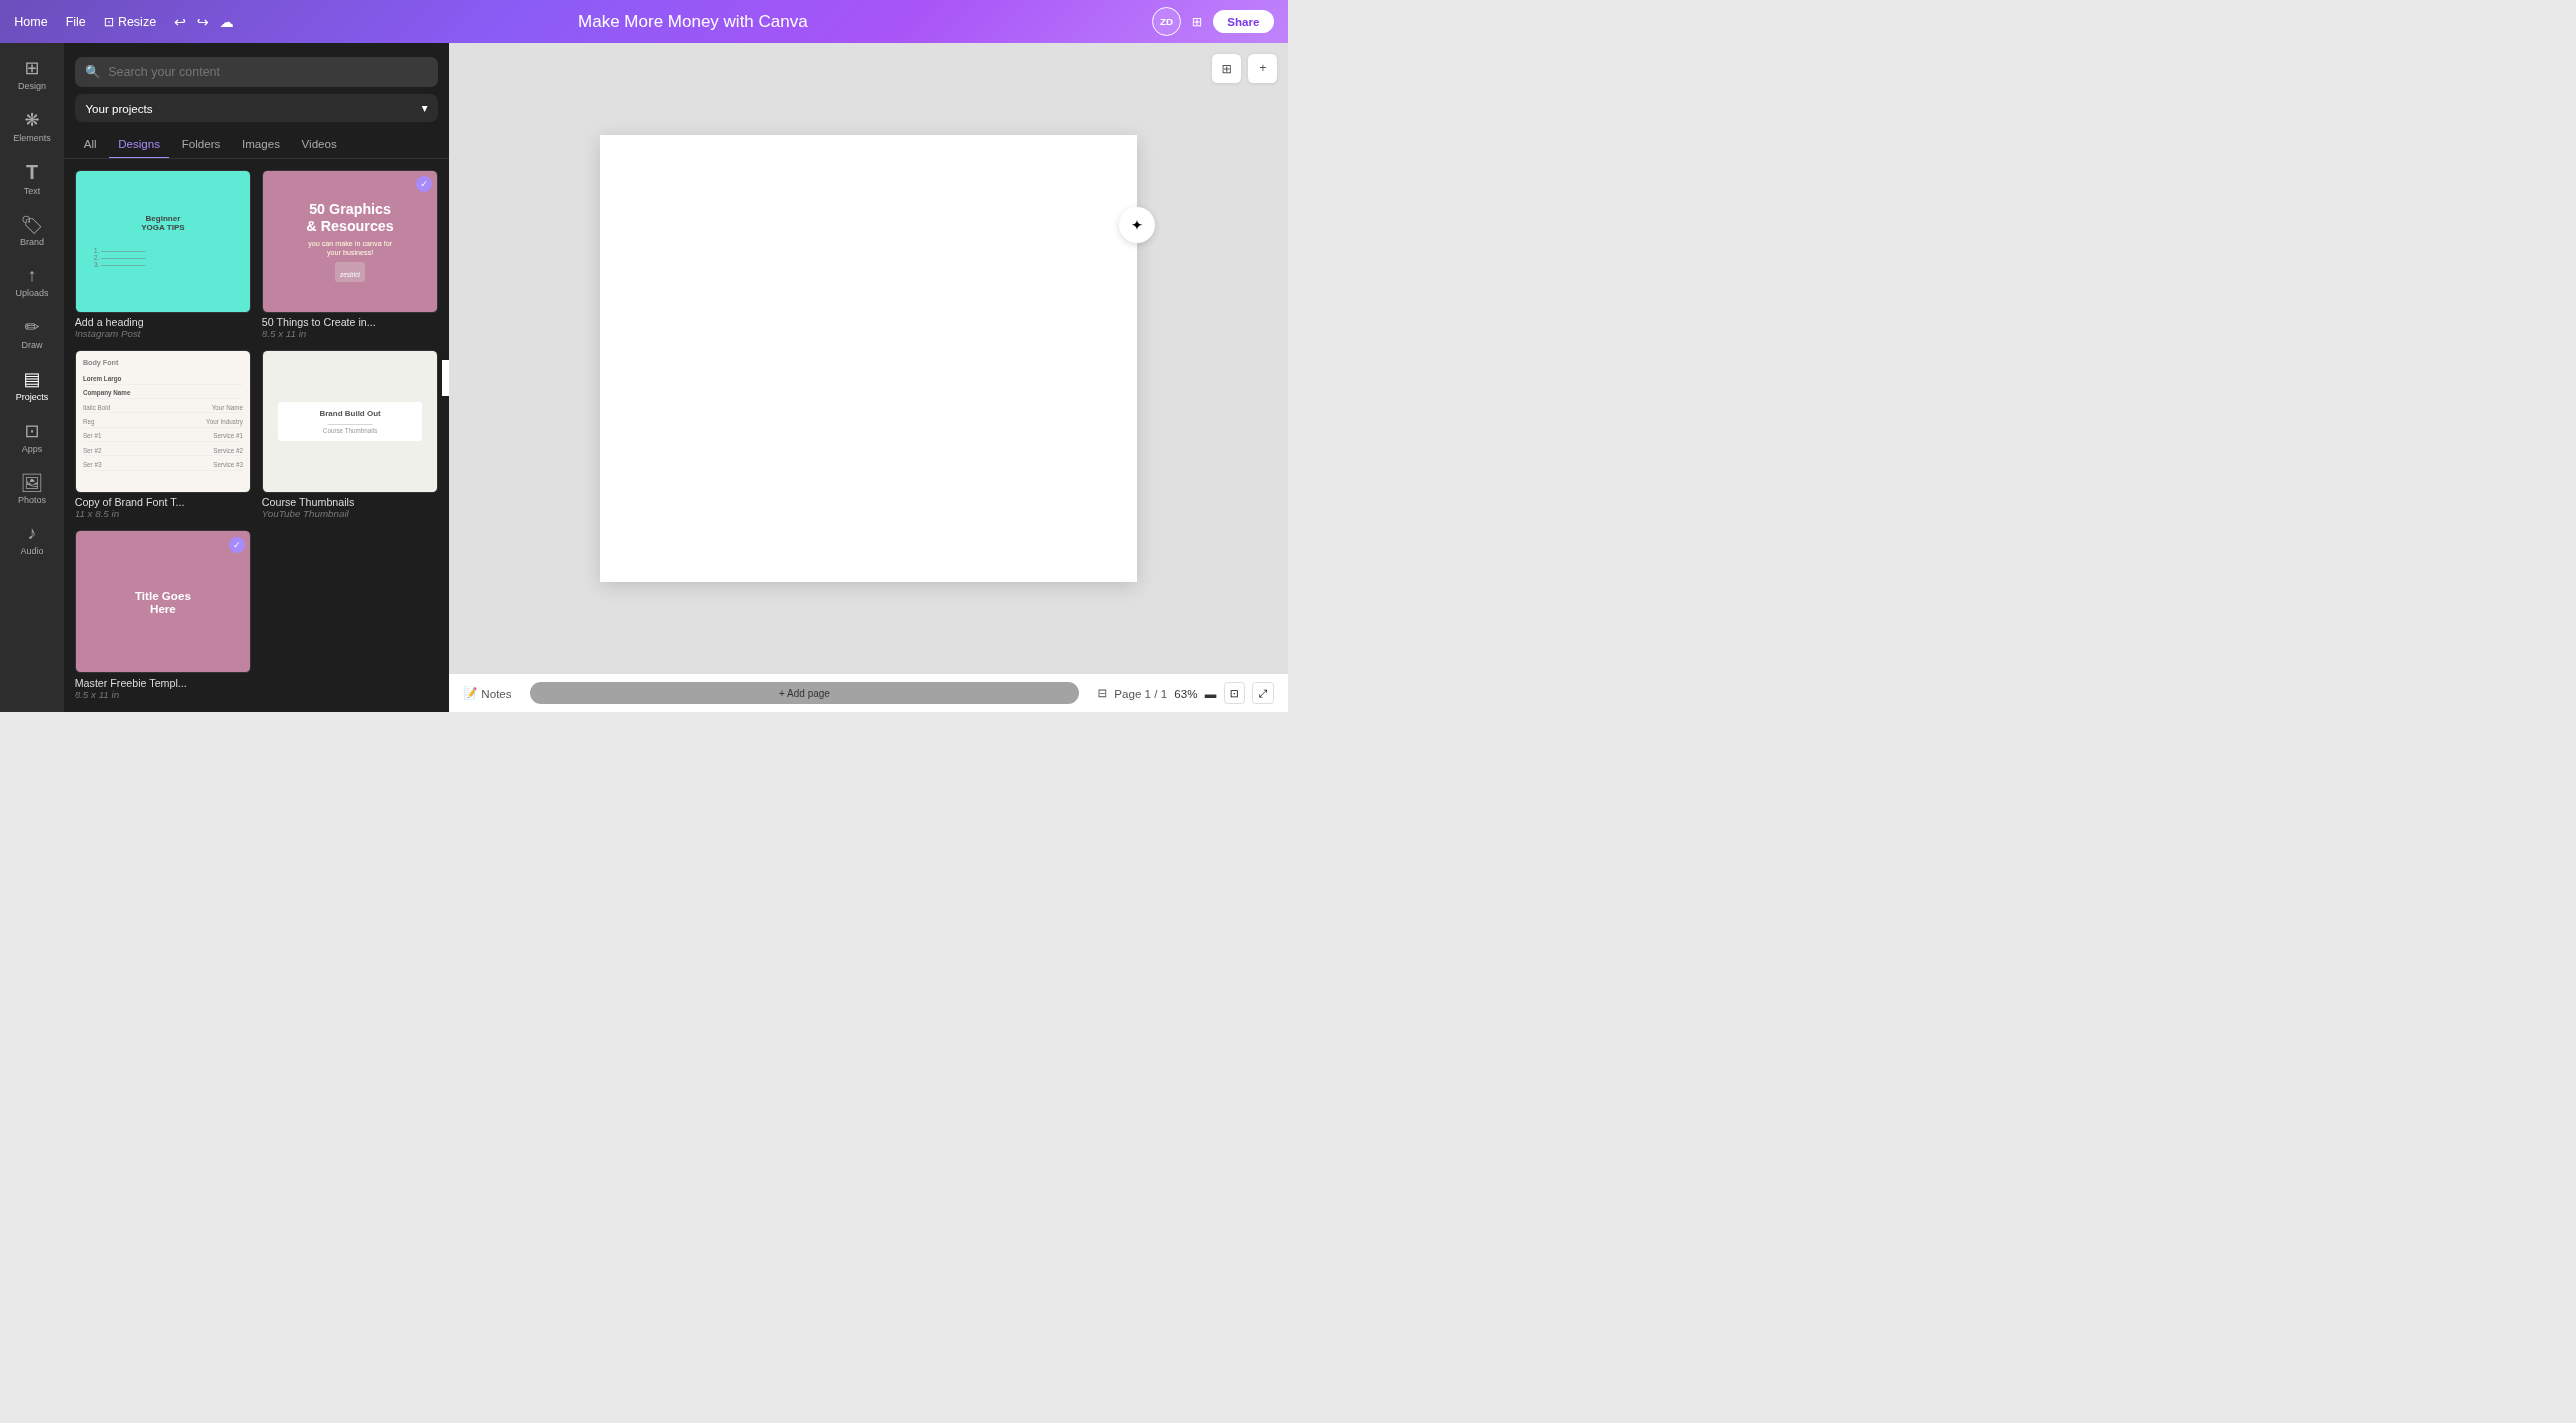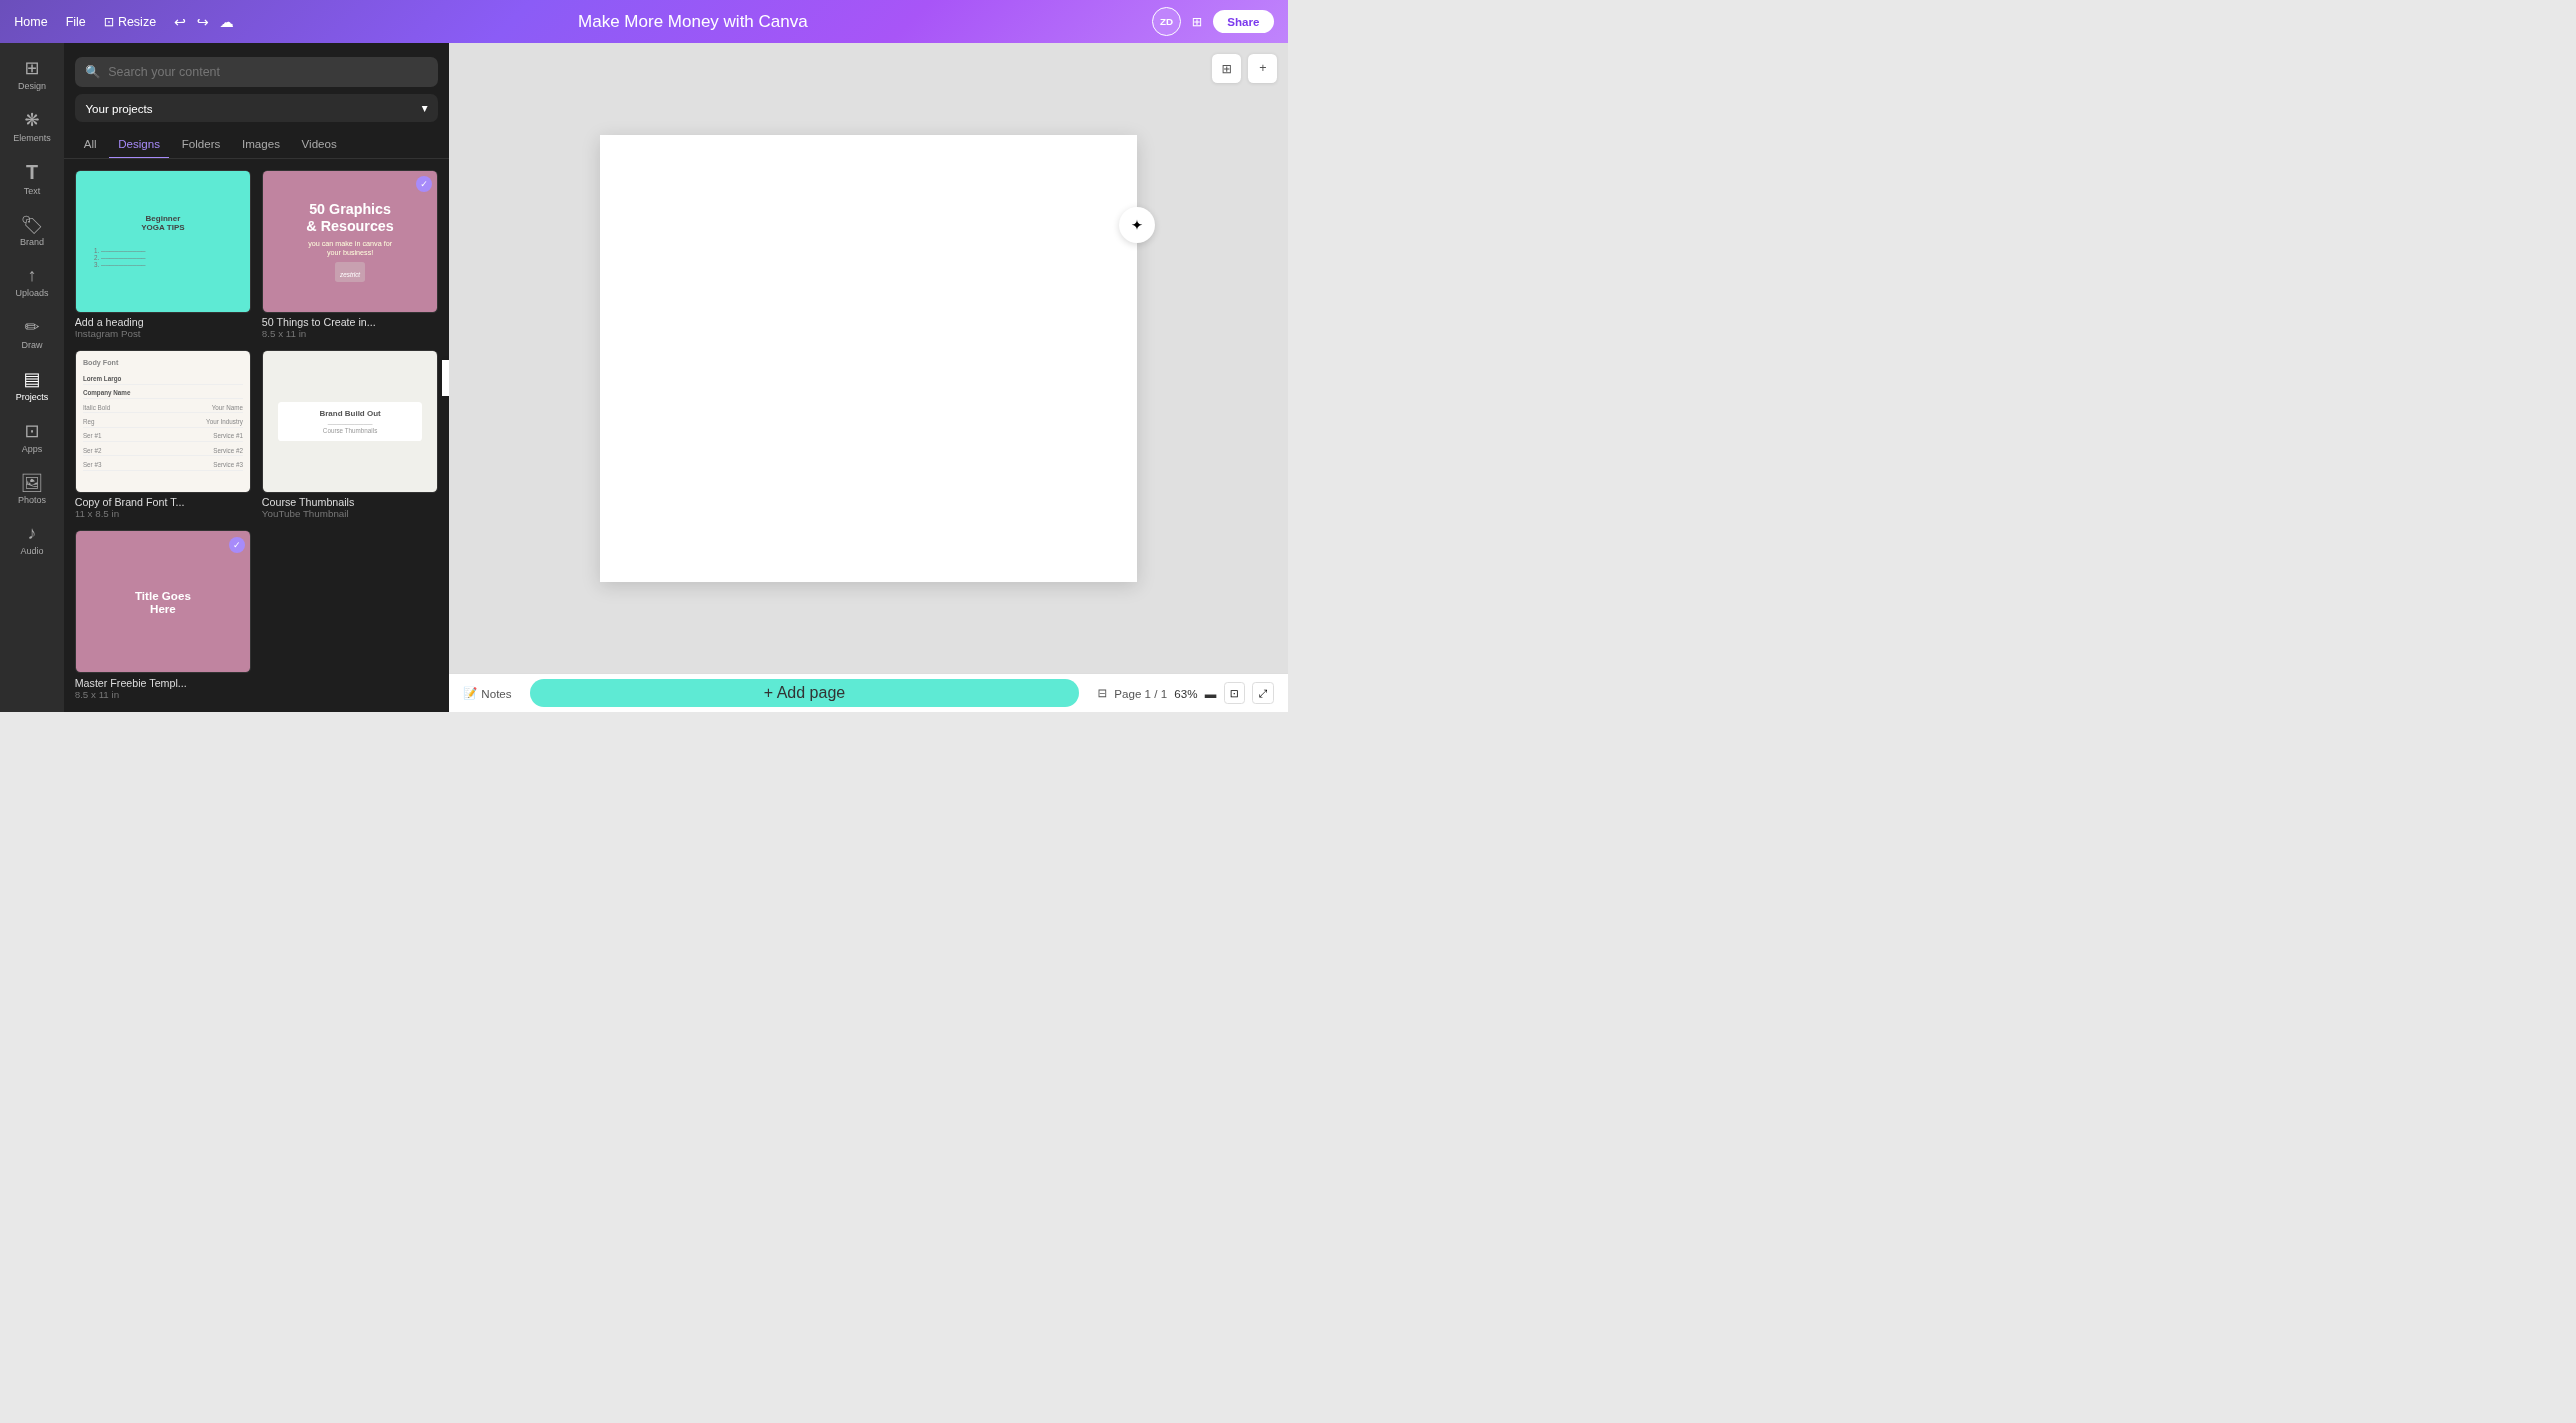--- a/index.html
+++ b/index.html
@@ -217,20 +217,21 @@
       font-size: 10.7px;
       color: #ddd;
       margin-top: 3.6px;
       white-space: nowrap;
       overflow: hidden;
       text-overflow: ellipsis;
     }
     .card-subtitle {
       font-size: 9.8px;
       color: #777;
+      font-style: italic;
     }
 
     
     .thumb-yoga {
       background: #5eead4;
       width: 100%;
       height: 100%;
       display: flex;
       flex-direction: column;
       align-items: center;
@@ -453,25 +454,25 @@
     .bottom-bar {
       height: 39px;
       background: white;
       border-top: 0.9px solid #ddd;
       display: flex;
       align-items: center;
       justify-content: space-between;
       padding: 0 14.3px;
     }
     .add-page-btn {
-      background: #5eead4;
+      background: #a3a3a3;
       border: none;
       border-radius: 18px;
       padding: 5.4px 18px;
-      font-size: 16px;
+      font-size: 10px;
       cursor: pointer;
       color: #333;
       flex: 1;
       margin: 0 18px;
     }
     .page-indicator {
       font-size: 11.6px;
       color: #555;
     }
     .zoom-controls {

